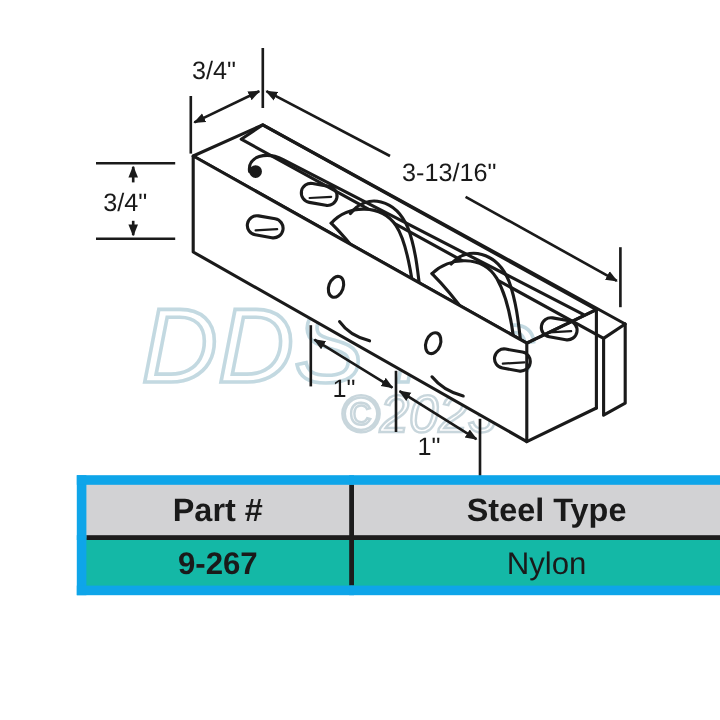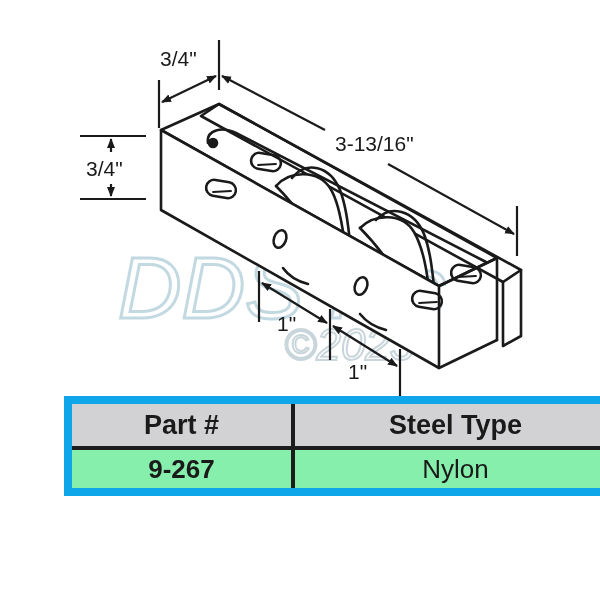--- a/index.html
+++ b/index.html
@@ -57,21 +57,21 @@
       padding: 0;
       color: #1a1a1a;
     }
     .spec-table th {
       background: #d2d2d4;
       font-weight: bold;
       font-size: 27px;
       height: 42px;
     }
     .spec-table tr.row-1 td {
-      background: #86efac;
+      background: #14b8a6;
       height: 38px;
       font-size: 26px;
     }
     .spec-table tr.row-2 td {
       background: #e8e8e8;
       height: 38px;
       font-size: 26px;
     }
     .col-part { width: 219px; }
     .part-cell { font-weight: bold; }

